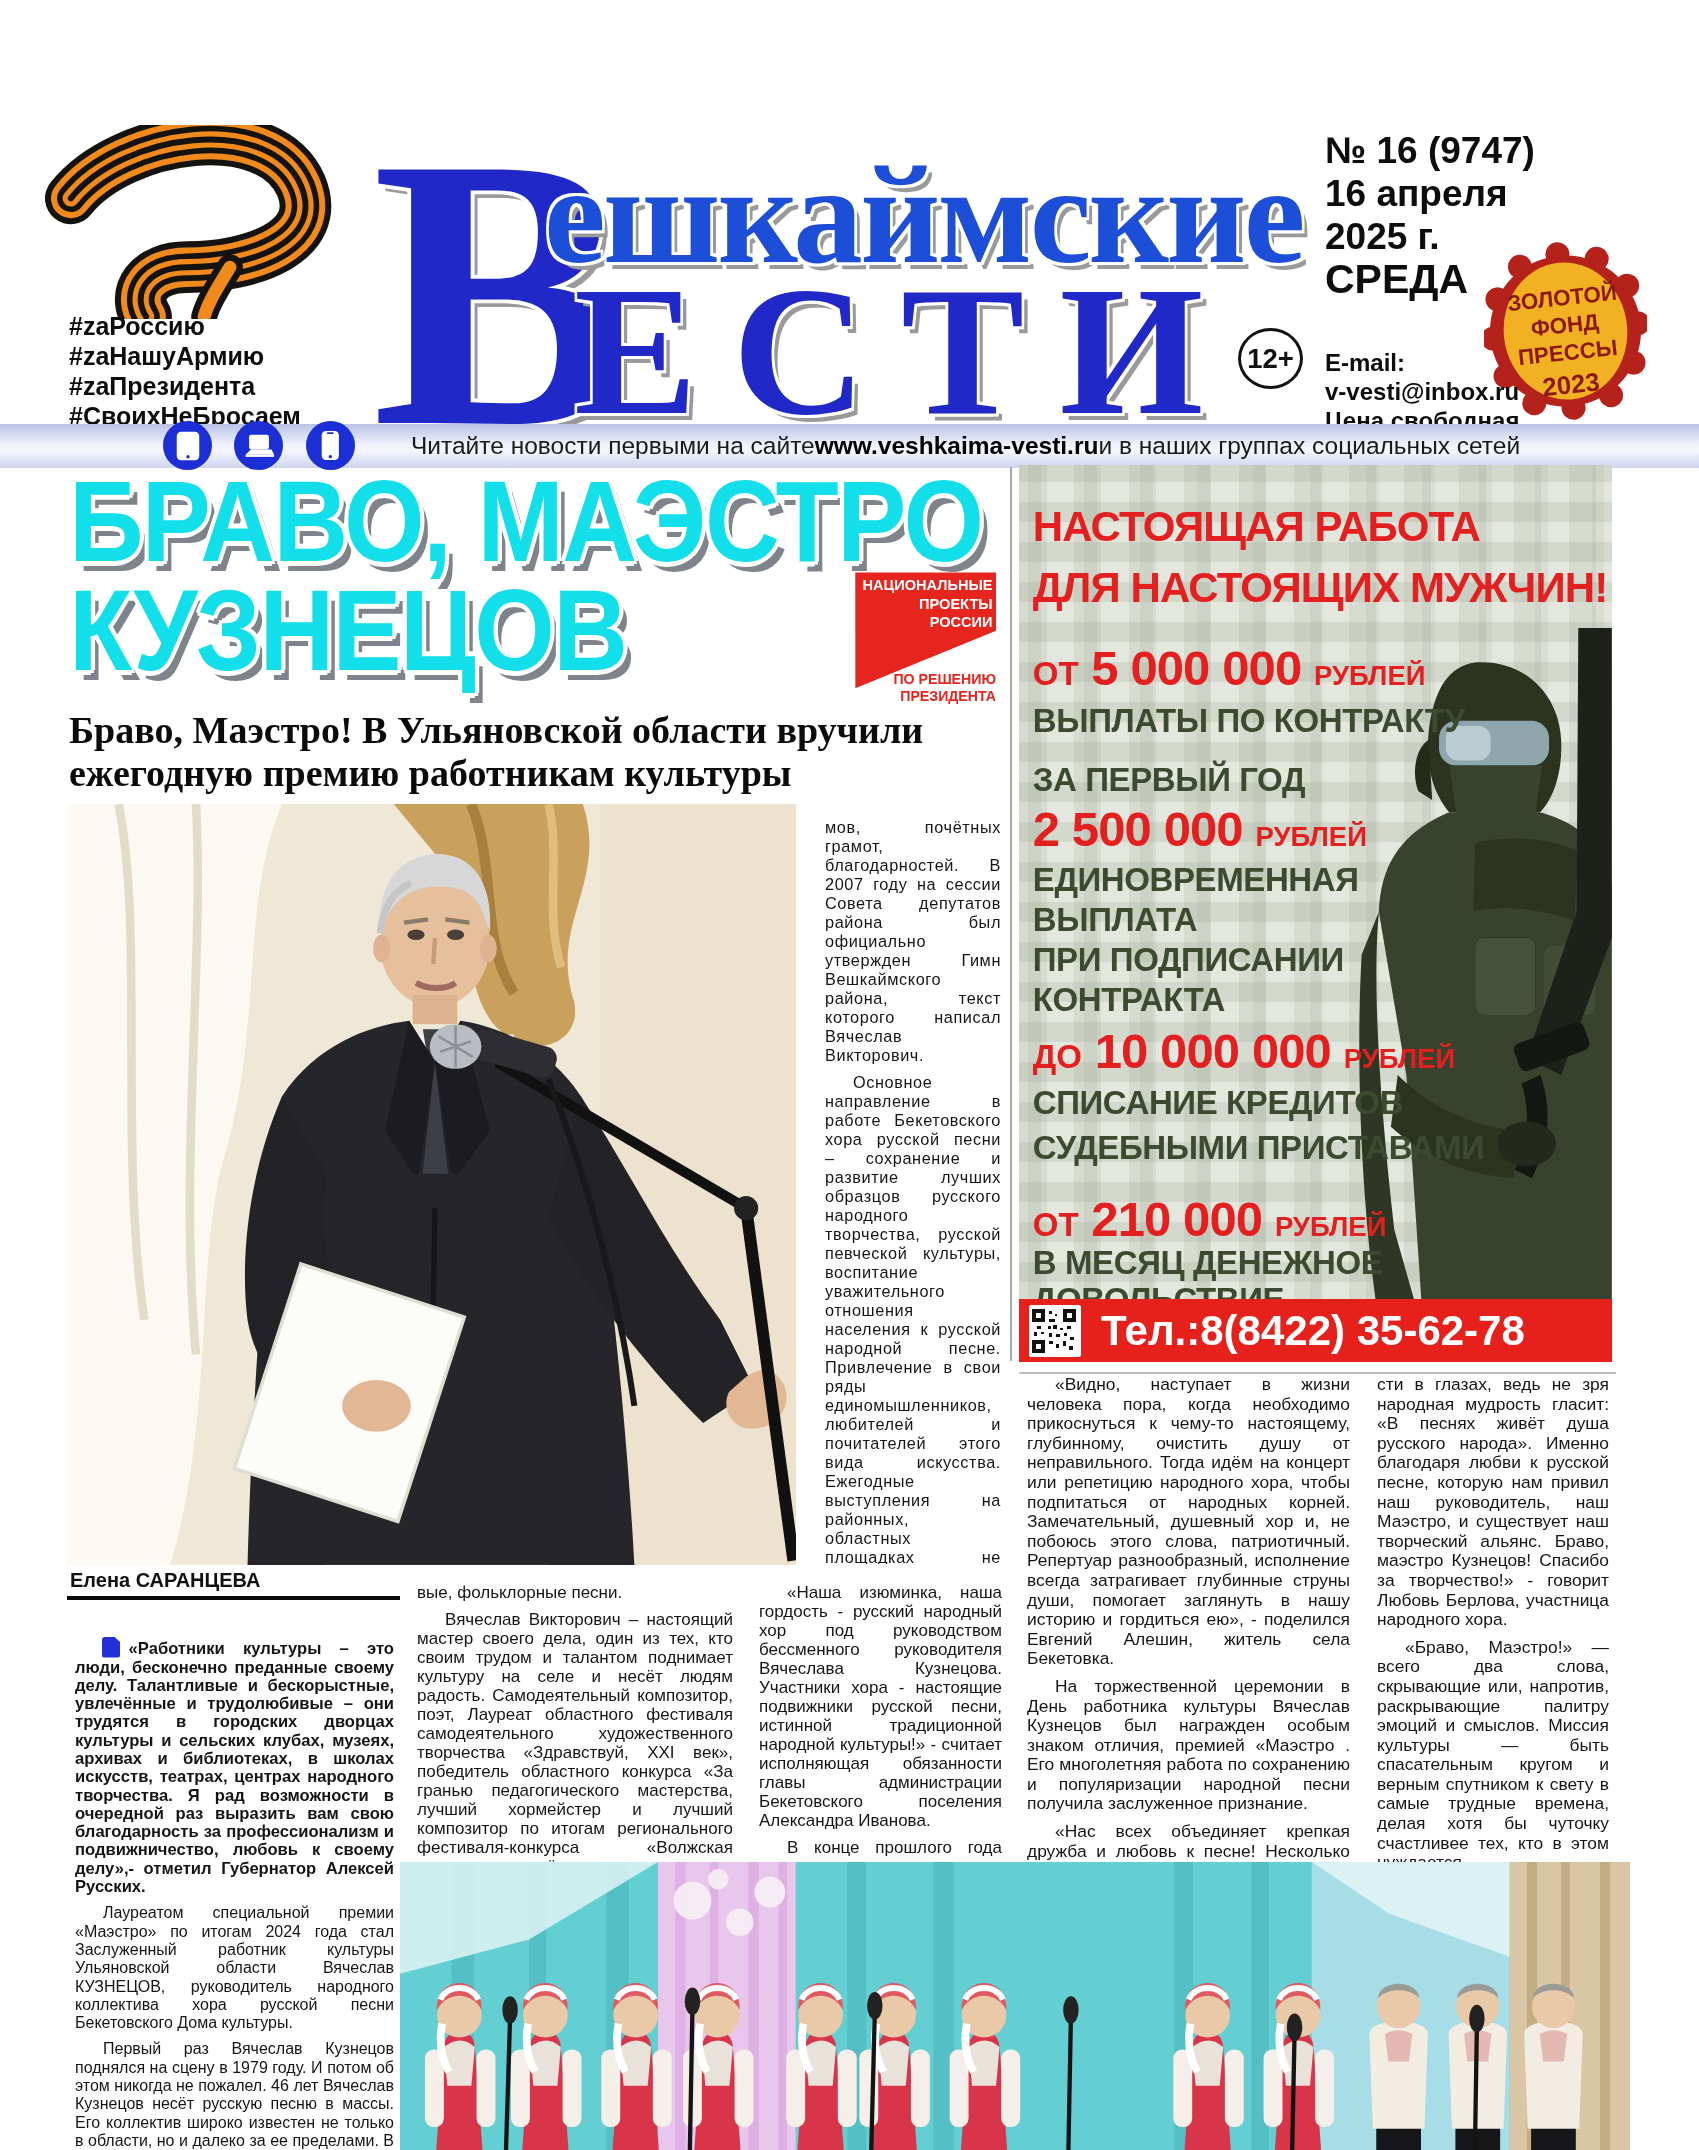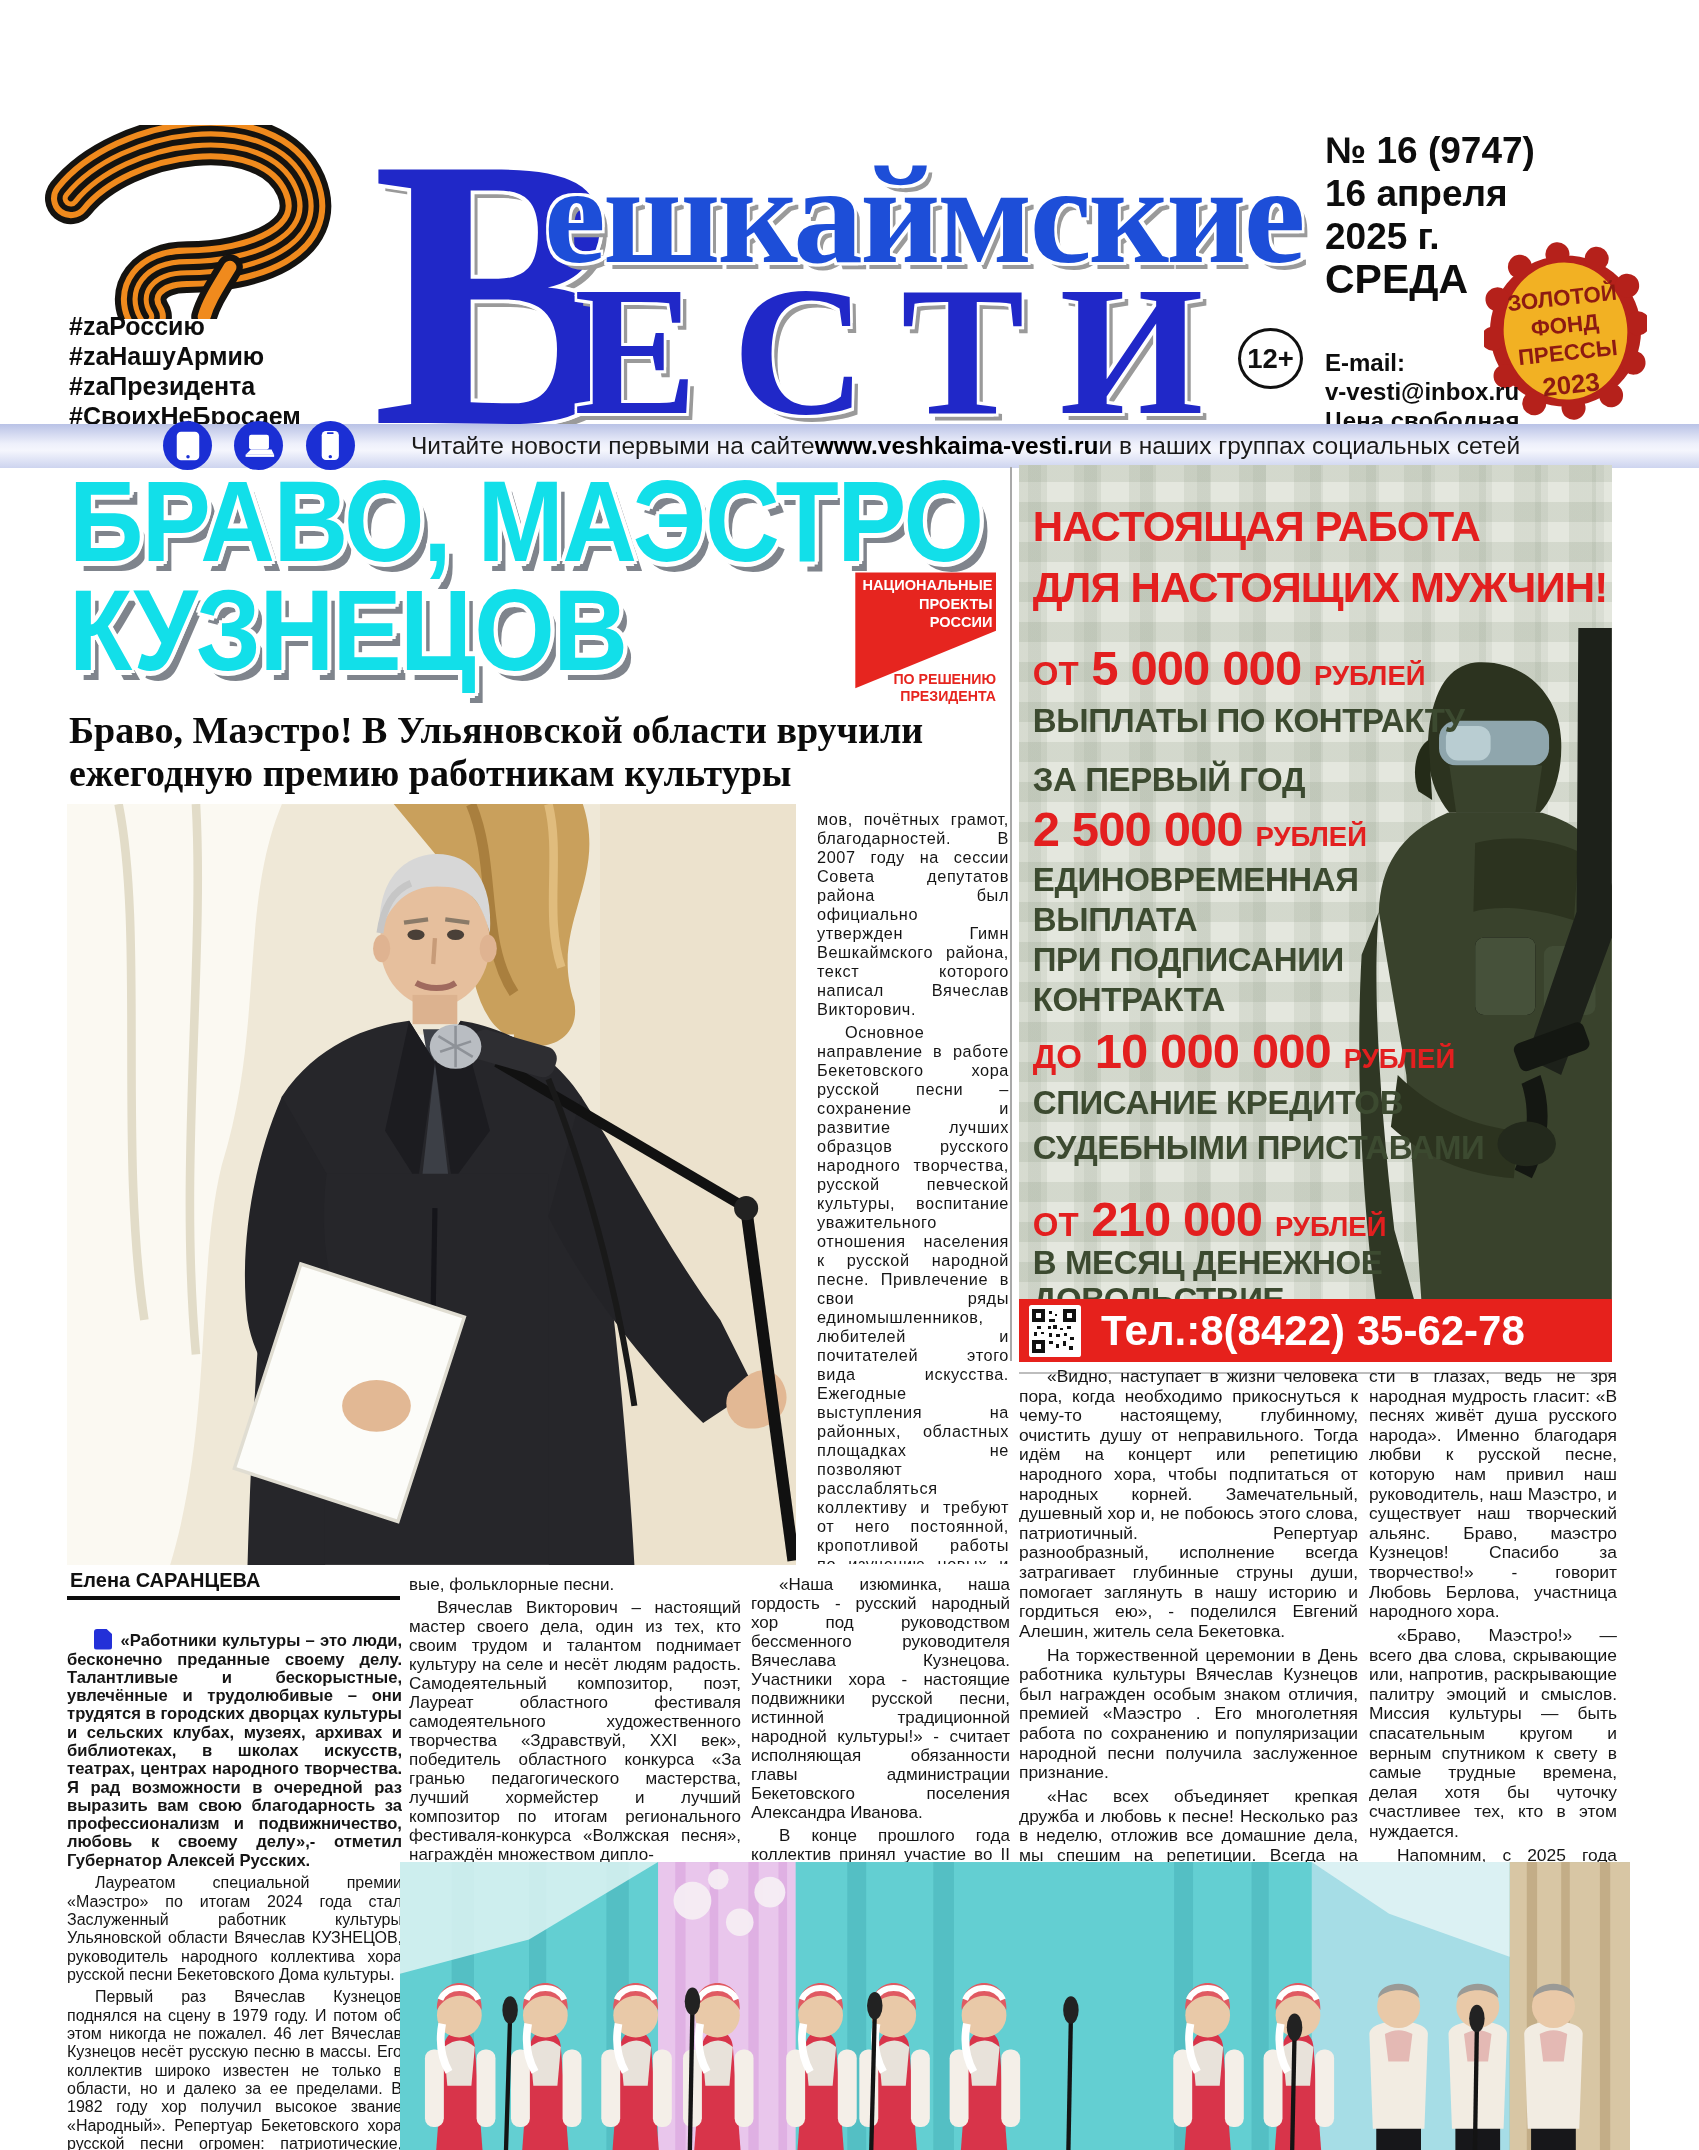--- a/index.html
+++ b/index.html
@@ -30,21 +30,21 @@
   .strip-text{left:411px;top:424px;height:44px;display:flex;align-items:center;font-size:24.5px;color:#1a1a1a;white-space:nowrap;}
   .strip-text b{font-weight:bold;color:#000;}
   
   .headline{left:69px;top:467px;font-weight:bold;font-size:115px;line-height:109px;letter-spacing:-1.7px;
     color:#12dfe9;transform:scaleX(.9);transform-origin:left top;white-space:nowrap;
     text-shadow:-3.4px -3.4px 0 #fff,3.4px -3.4px 0 #fff,-3.4px 3.4px 0 #fff,3.4px 3.4px 0 #fff,-4.7px 0 0 #fff,4.7px 0 0 #fff,0 4.7px 0 #fff,0 -4.7px 0 #fff,8.6px 9.5px 0 rgba(105,110,120,.85);}
   .subheadline{left:69px;top:709px;width:946px;font-family:"Liberation Serif","DejaVu Serif",serif;
     font-weight:bold;font-size:38px;line-height:43px;color:#0b0b0b;}
   
   .col{position:absolute;text-align:justify;color:#151515;overflow:hidden;}
-  .col p{margin:0;}
+  .col p{margin:8px;}
   .col p + p{margin-top:4.3px;}
   .indent{text-indent:28px;}
   .author-cap{left:70px;top:1569px;font-size:20px;font-weight:bold;}
   .author-rule{left:67px;top:1596px;width:333px;height:3.9px;background:#0d0d0d;}
   .col1{left:67px;top:1629px;width:335px;height:632px;font-size:16px;line-height:18.3px;}
   .col1 .quote{font-weight:bold;font-size:16.6px;}
   .doc-icon{display:inline-block;width:18px;height:20.6px;background:#2330d8;border-radius:3px;margin:0 8.6px 0 27px;
     vertical-align:-3.4px;clip-path:polygon(0 0,70% 0,100% 24%,100% 100%,0 100%);}
   .col-photo-side{left:817px;top:810px;width:192px;height:754px;font-size:16.3px;line-height:19px;letter-spacing:0.6px;word-spacing:2.2px;}
   .colA{left:409px;top:1575px;width:332px;height:287px;font-size:17px;line-height:19px;}

